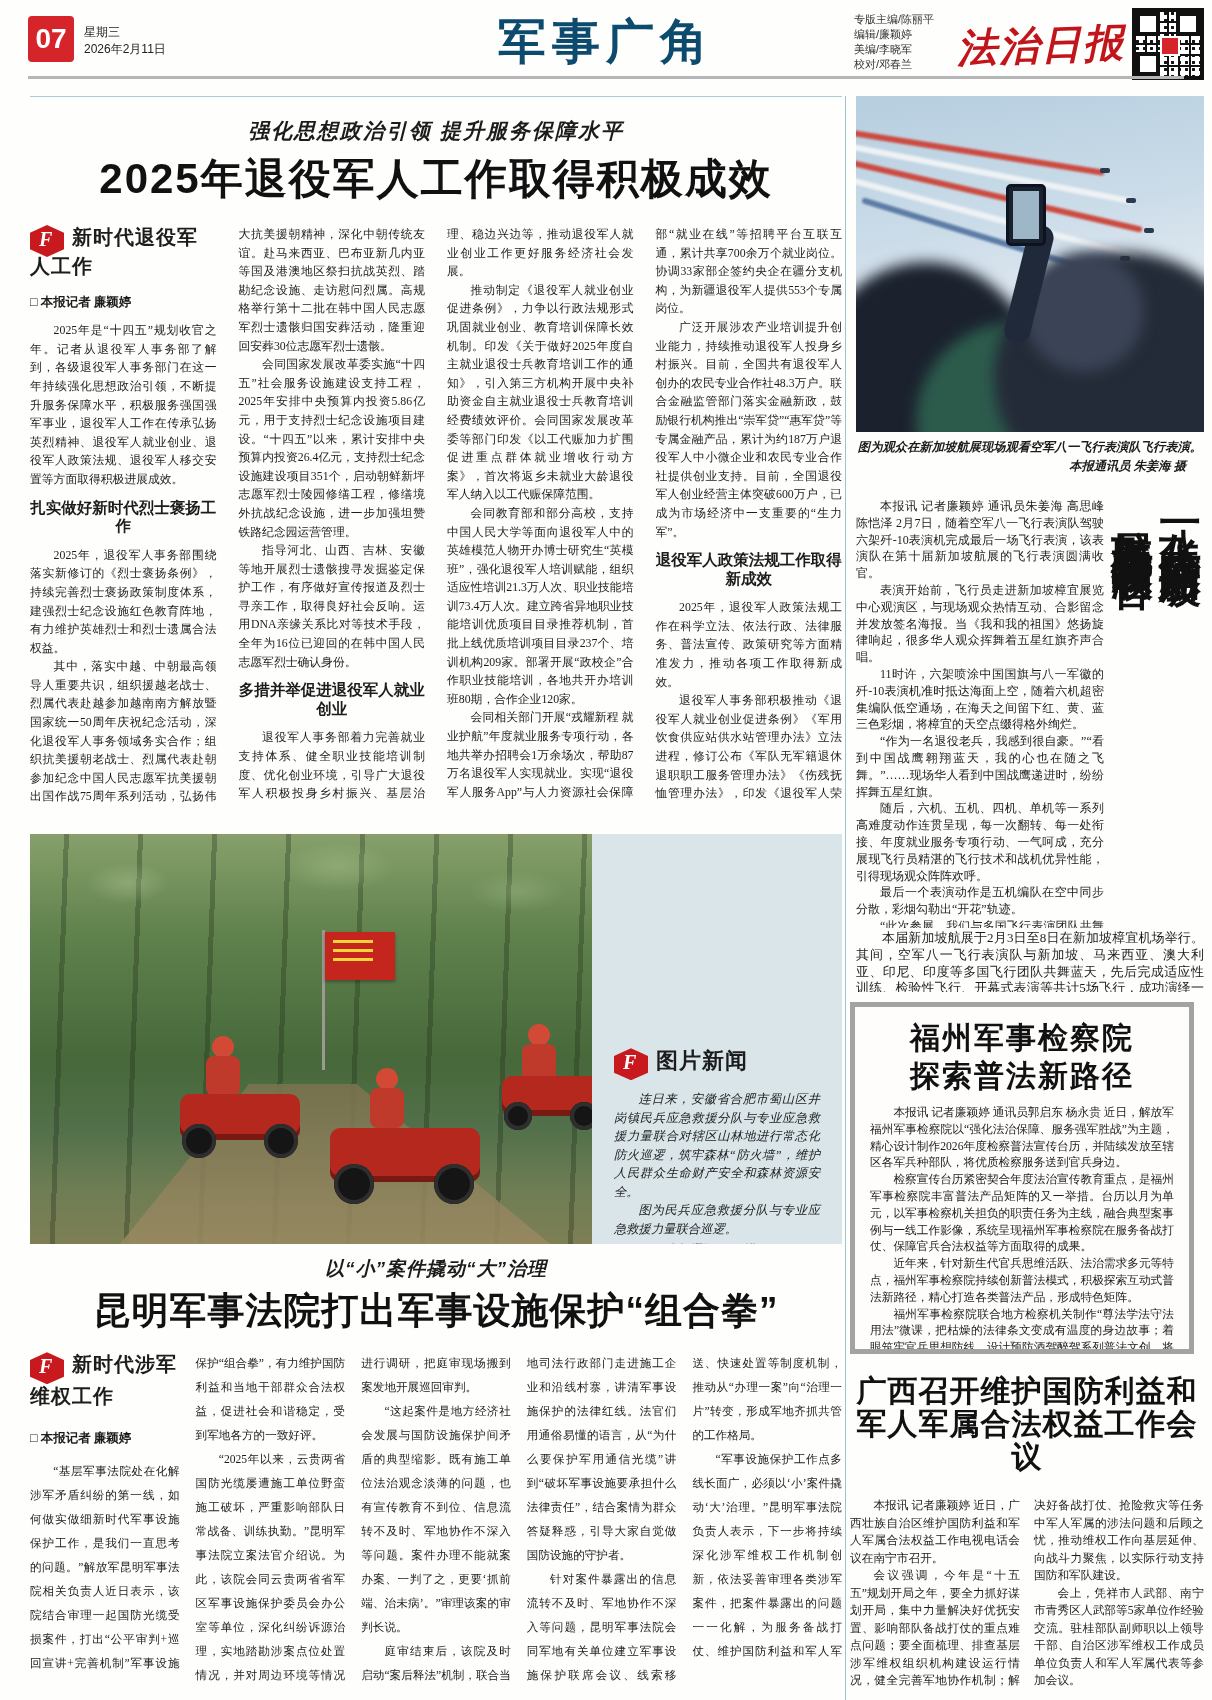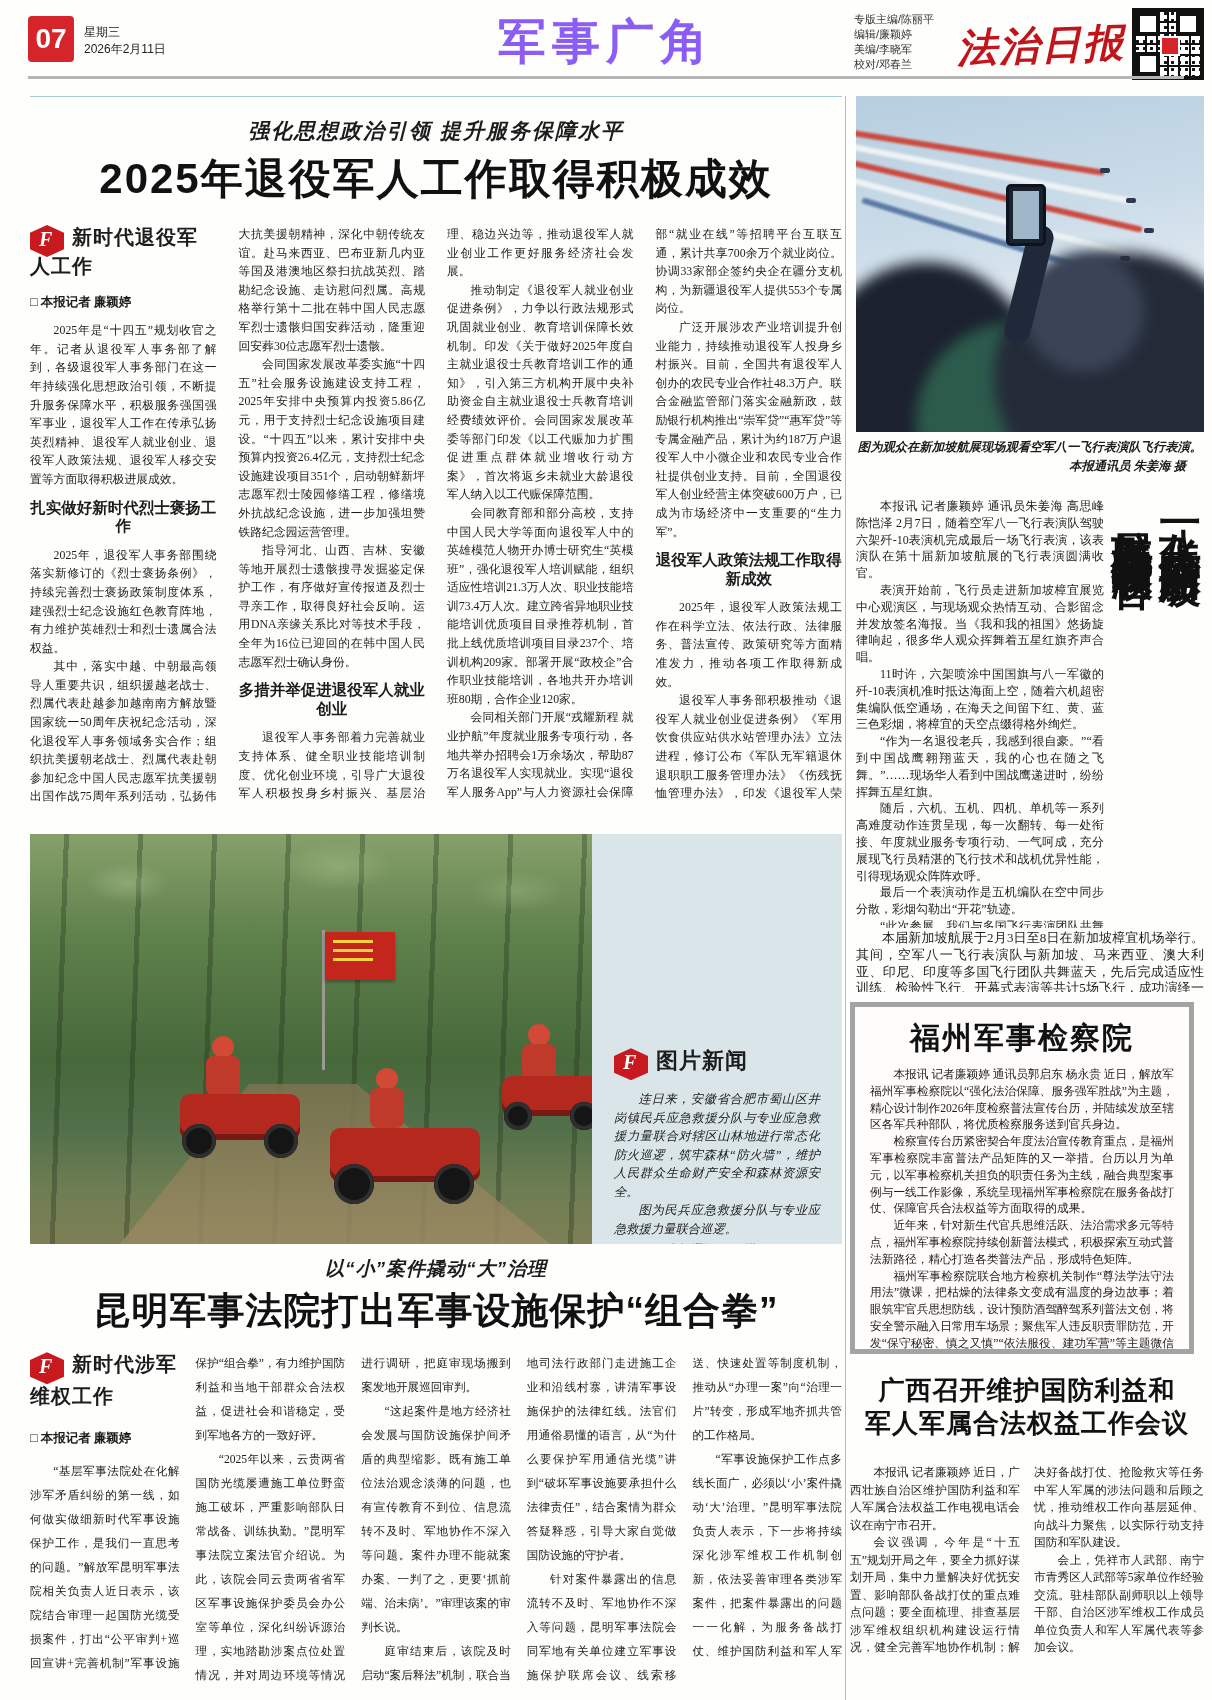--- a/index.html
+++ b/index.html
@@ -5,21 +5,21 @@
   html,body{margin:0;padding:0;background:#e8e8e4;}
   .page{position:relative;width:1212px;height:1700px;background:#fefefc;margin:0 auto;overflow:hidden;
         font-family:"Liberation Serif","DejaVu Serif",serif;color:#1c1c1c;}
 
   
   .pageno{position:absolute;left:28px;top:16px;width:46px;height:46px;background:#d6252a;color:#fff;
           font-family:"Liberation Sans",sans-serif;font-weight:bold;font-size:28px;line-height:46px;
           text-align:center;border-radius:4px;}
   .daterow{position:absolute;left:84px;top:24px;font-size:12px;line-height:17px;font-family:"Liberation Sans",sans-serif;color:#222;}
   .section-title{position:absolute;left:0;right:0;top:10px;text-align:center;font-size:48px;font-weight:900;
-          color:#8b5cf6;letter-spacing:6px;font-family:"Liberation Sans",sans-serif;}
+          color:#0c4a6e;letter-spacing:6px;font-family:"Liberation Sans",sans-serif;}
   .credits{position:absolute;left:832px;top:12px;width:116px;text-align:right;font-size:11px;line-height:15px;
           font-family:"Liberation Sans",sans-serif;color:#333;}
   .masthead{position:absolute;left:952px;top:18px;width:178px;text-align:center;color:#c2151b;font-weight:900;
           font-size:40px;font-style:italic;font-family:"Liberation Serif",serif;transform:rotate(-2deg);letter-spacing:2px;}
   .qr{position:absolute;left:1132px;top:8px;width:68px;height:68px;background:#fff;border:2px solid #111;
       background-image:
         linear-gradient(90deg,#111 2px,transparent 2px),
         linear-gradient(#111 2px,transparent 2px),
         radial-gradient(#111 1.4px,transparent 1.6px);
       background-size:11px 11px,11px 11px,7px 7px;}
@@ -101,21 +101,21 @@
   .vtitle{position:absolute;right:0;top:4px;height:478px;writing-mode:vertical-rl;font-family:"Liberation Sans",sans-serif;
      font-weight:900;font-size:42px;letter-spacing:4px;color:#111;line-height:48px;}
   .vtitle span{display:block;}
 
   .fuzhou{position:absolute;left:850px;top:1002px;width:344px;height:352px;border:5px solid #a3a3a3;
      padding:12px 15px;box-sizing:border-box;overflow:hidden;background:#fffdfc;}
   .fuzhou .bigtitle{font-size:30px;line-height:38px;letter-spacing:2px;}
   .fuzhou-body{margin-top:10px;font-size:11.7px;line-height:16.8px;}
 
   .guangxi{position:absolute;left:850px;top:1374px;width:354px;height:326px;overflow:hidden;}
-  .guangxi .bigtitle{font-size:26px;line-height:33px;letter-spacing:1px;}
+  .guangxi .bigtitle{font-size:30px;line-height:33px;letter-spacing:1px;}
   .guangxi-body{margin-top:24px;height:240px;column-count:2;column-gap:14px;font-size:11.7px;line-height:17.5px;overflow:hidden;}
 </style>
 </head>
 <body>
 
 <div class="page">
 
   <div class="pageno">07</div>
   <div class="daterow">
     <div>星期三</div>
@@ -269,20 +269,21 @@
       <p class="para">本届新加坡航展于2月3日至8日在新加坡樟宜机场举行。其间，空军八一飞行表演队与新加坡、马来西亚、澳大利亚、印尼、印度等多国飞行团队共舞蓝天，先后完成适应性训练、检验性飞行、开幕式表演等共计5场飞行，成功演绎一系列经典特技动作。</p>
     </div>
     <div class="vtitle">
       <span>八一飞行表演队新加坡</span>
       <span>航展飞行表演圆满收官</span>
     </div>
   </div>
 
   <div class="fuzhou">
     <div class="bigtitle">福州军事检察院</div>
+    <div class="bigtitle">探索普法新路径</div>
     <div class="fuzhou-body">
         <p class="para">本报讯 记者廉颖婷 通讯员郭启东 杨永贵 近日，解放军福州军事检察院以“强化法治保障、服务强军胜战”为主题，精心设计制作2026年度检察普法宣传台历，并陆续发放至辖区各军兵种部队，将优质检察服务送到官兵身边。</p>
         <p class="para">检察宣传台历紧密契合年度法治宣传教育重点，是福州军事检察院丰富普法产品矩阵的又一举措。台历以月为单元，以军事检察机关担负的职责任务为主线，融合典型案事例与一线工作影像，系统呈现福州军事检察院在服务备战打仗、保障官兵合法权益等方面取得的成果。</p>
         <p class="para">近年来，针对新生代官兵思维活跃、法治需求多元等特点，福州军事检察院持续创新普法模式，积极探索互动式普法新路径，精心打造各类普法产品，形成特色矩阵。</p>
         <p class="para">福州军事检察院联合地方检察机关制作“尊法学法守法用法”微课，把枯燥的法律条文变成有温度的身边故事；着眼筑牢官兵思想防线，设计预防酒驾醉驾系列普法文创，将安全警示融入日常用车场景；聚焦军人违反职责罪防范，开发“保守秘密、慎之又慎”“依法服役、建功军营”等主题微信剧本杀，引导官兵在角色演绎、思想碰撞中深化对法律法规的理解和认识。</p>
       </div>
   </div>
 
   <div class="guangxi">
     <div class="bigtitle">广西召开维护国防利益和</div>

